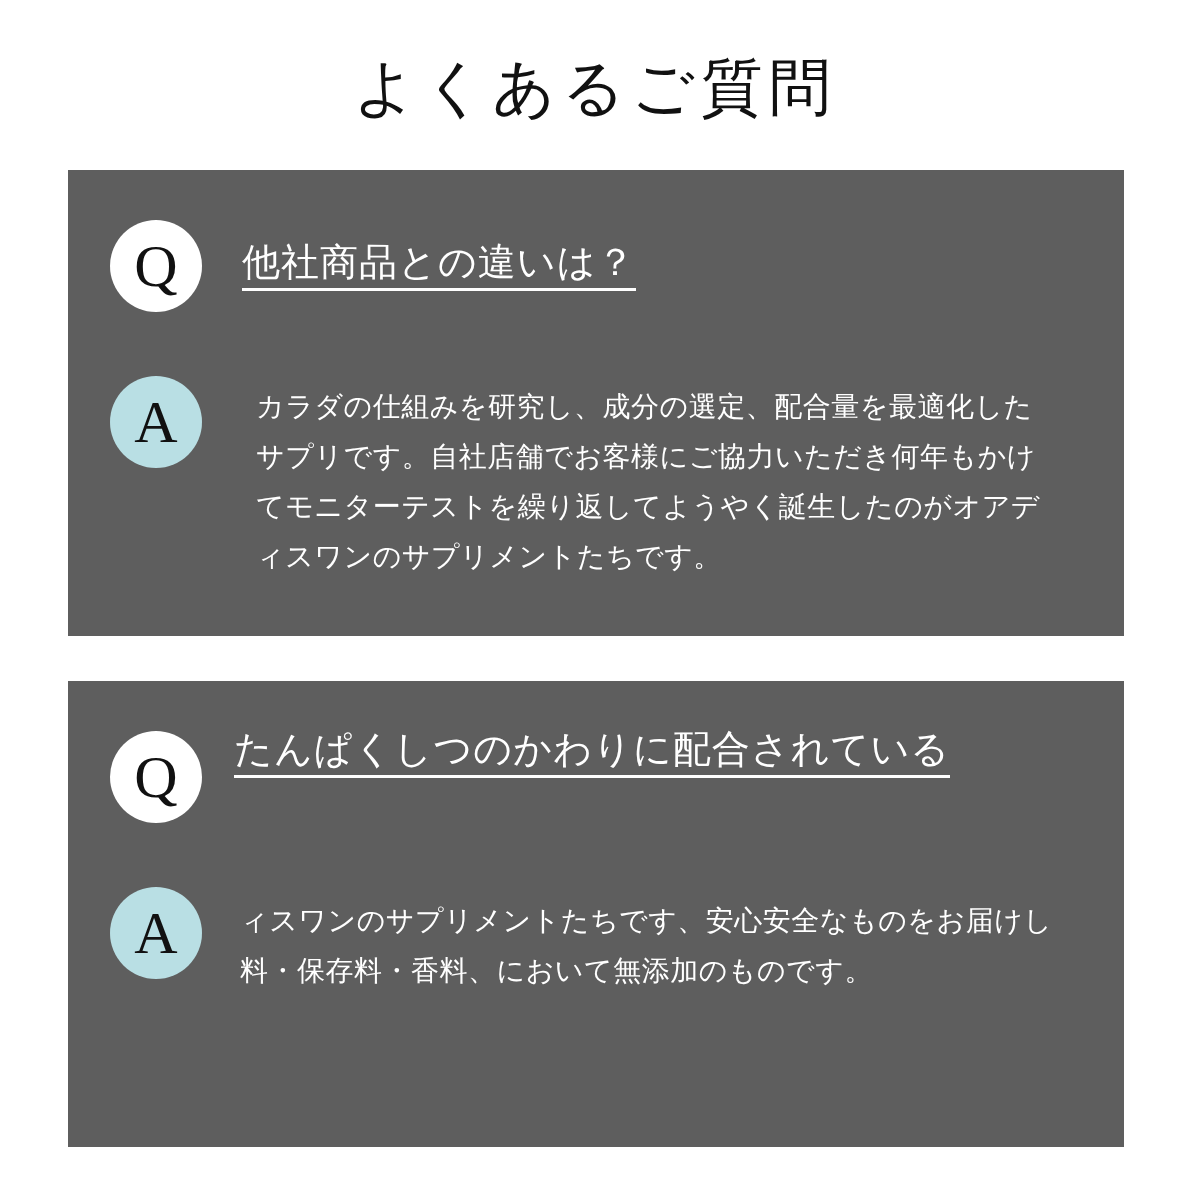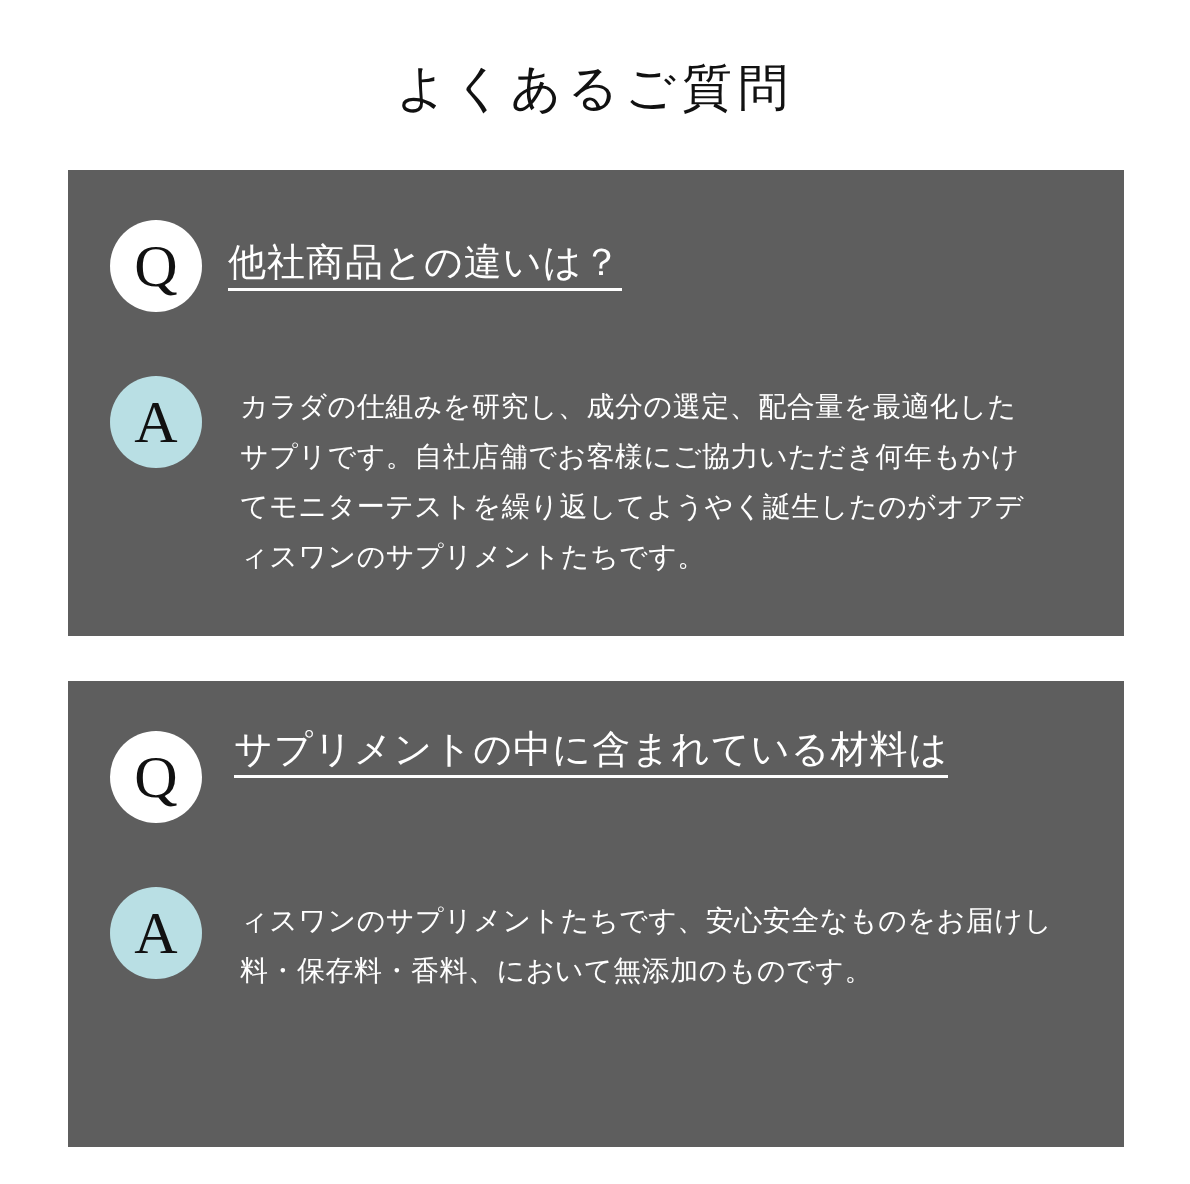--- a/index.html
+++ b/index.html
@@ -13,21 +13,21 @@
       position: relative;
       overflow: hidden;
       font-family: "DejaVu Serif", "Liberation Serif", serif;
     }
     .page-title {
       position: absolute;
       top: 50px;
       left: 0;
       width: 1190px;
       text-align: center;
-      font-size: 50px;
+      font-size: 62px;
       line-height: 76px;
       letter-spacing: 6px;
       color: #111111;
       font-weight: normal;
       margin: 0;
     }
     .faq-panel {
       position: absolute;
       left: 68px;
       width: 1056px;
@@ -73,23 +73,23 @@
       line-height: 50px;
       letter-spacing: 0.5px;
     }
     .answer .aline {
       display: block;
       white-space: nowrap;
     }
 
     
     .p1 .badge.q { left: 42px; top: 50px; }
-    .p1 .question { left: 160px; top: 62px; }
+    .p1 .question { left: 174px; top: 62px; }
     .p1 .badge.a { left: 42px; top: 206px; }
-    .p1 .answer { left: 172px; top: 212px; }
+    .p1 .answer { left: 188px; top: 212px; }
 
     
     .p2 .badge.q { left: 42px; top: 50px; }
     .p2 .question { left: 166px; top: 38px; }
     .p2 .question .qline { margin-bottom: 8px; }
     .p2 .badge.a { left: 42px; top: 206px; }
     .p2 .answer { left: 172px; top: 215px; }
   </style>
 </head>
 <body>
@@ -106,20 +106,20 @@
     <span class="aline">カラダの仕組みを研究し、成分の選定、配合量を最適化した</span>
     <span class="aline">サプリです。自社店舗でお客様にご協力いただき何年もかけ</span>
     <span class="aline">てモニターテストを繰り返してようやく誕生したのがオアデ</span>
     <span class="aline">ィスワンのサプリメントたちです。</span>
   </div>
 </section>
 
 <section class="faq-panel p2">
   <div class="badge q">Q</div>
   <div class="question">
-    <span class="qline">サプリメントの中に含まれている材料は</span><br>
+    <span class="qline">たんぱくしつのかわりに配合されている</span><br>
   </div>
   <div class="badge a">A</div>
   <div class="answer">
     <span class="aline">ィスワンのサプリメントたちです、安心安全なものをお届けし</span>
     <span class="aline">料・保存料・香料、において無添加のものです。</span>
   </div>
 </section>
 
 </body></html>

